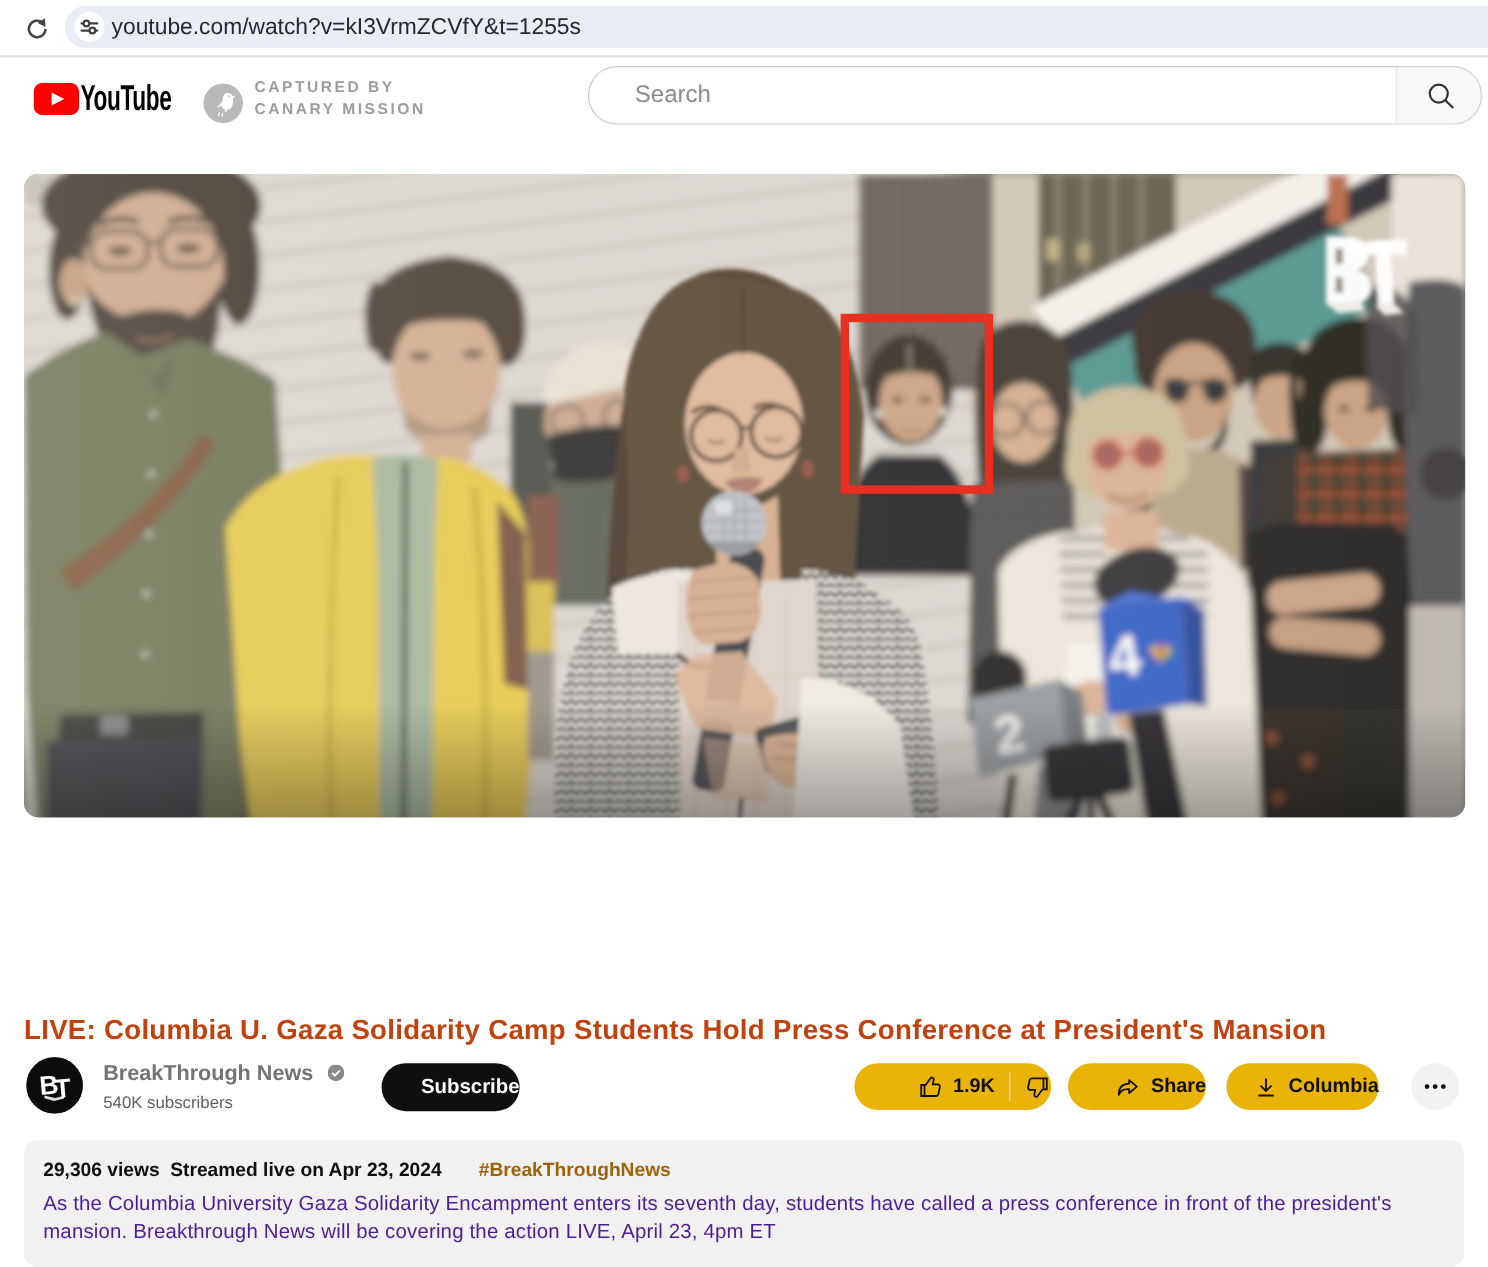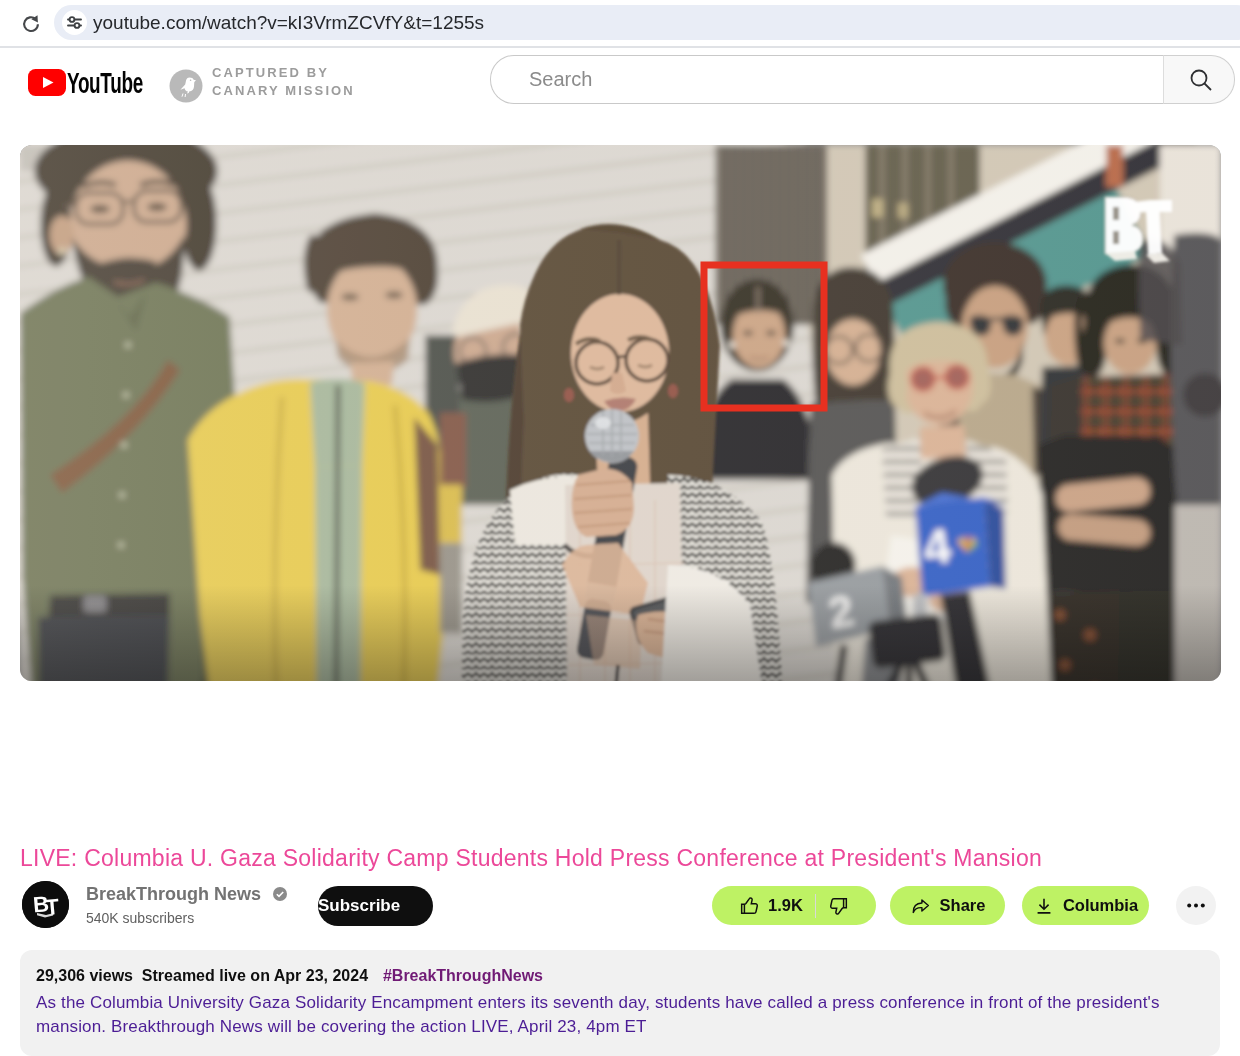--- a/index.html
+++ b/index.html
@@ -14,34 +14,34 @@
 #ytlogo{left:28px;top:69px}
 #ytword{left:67px;top:66px;font-size:30px;font-weight:bold;color:#030303;letter-spacing:-.5px;transform:scaleX(.63);transform-origin:0 0}
 #canary{left:169px;top:69px}
 #cantxt{left:212px;top:64px;font-size:13px;font-weight:bold;color:#9c9c9c;letter-spacing:2.1px;line-height:18px}
 #searchbar{left:490px;top:55px;width:673px;height:47px;background:#fff;border:1px solid #c9c9c9;border-right:none;border-radius:24px 0 0 24px}
 #searchtxt{left:529px;top:55px;height:49px;line-height:49px;font-size:20px;color:#8b8b8b}
 #searchbtn{left:1163px;top:55px;width:72px;height:49px;background:#f8f8f8;border:1px solid #d0d0d0;border-left:1px solid #ddd;border-radius:0 24px 24px 0;box-sizing:border-box}
 
 #video{left:20px;top:145px;width:1201px;height:536px;border-radius:12px;overflow:hidden;background:#888}
 
-#title{left:20px;top:845px;width:1140px;font-size:23px;font-weight:normal;color:#ec4899;letter-spacing:.25px}
+#title{left:20px;top:845px;width:1140px;font-size:23px;font-weight:bold;color:#c2410c;letter-spacing:.25px}
 #avatar{left:22px;top:881px;width:47px;height:47px;border-radius:50%;background:#0c0c0c}
 #chname{left:86px;top:884px;font-size:18px;font-weight:bold;color:#737373}
 #chsubs{left:86px;top:910px;font-size:14px;color:#606060}
 #chname svg{margin-left:7px}
-#subbtn{left:318px;top:886px;width:115px;height:40px;background:#0f0f0f;border-radius:20px;color:#fff;font-size:17px;font-weight:bold;text-align:left;line-height:40px}
-.pill{height:39px;background:#bef264;border-radius:20px;color:#0f0f0f;font-size:16.5px;font-weight:bold;display:flex;align-items:center;justify-content:center;gap:8px}
+#subbtn{left:318px;top:886px;width:115px;height:40px;background:#0f0f0f;border-radius:20px;color:#fff;font-size:17px;font-weight:bold;text-align:right;line-height:40px}
+.pill{height:39px;background:#eab308;border-radius:20px;color:#0f0f0f;font-size:16.5px;font-weight:bold;display:flex;align-items:center;justify-content:flex-end;gap:8px}
 #likepill{left:712px;top:886px;width:164px}
 #sharepill{left:890px;top:886px;width:115px}
 #dlpill{left:1022px;top:886px;width:127px}
 #morebtn{left:1176px;top:886px;width:40px;height:39px;background:#f2f2f2;border-radius:50%;display:flex;align-items:center;justify-content:center}
 #desc{left:20px;top:950px;width:1200px;height:106px;background:#f1f1f1;border-radius:12px}
 #descl1{left:36px;top:967px;font-size:16px;font-weight:bold;color:#0f0f0f}
-#descl1 a{color:#701a75;text-decoration:none;margin-left:6px}
+#descl1 a{color:#a16207;text-decoration:none;margin-left:22px}
 #descl2{left:36px;top:991px;font-size:17px;color:#4c1d95;line-height:23.5px;width:1170px;letter-spacing:.15px}
 </style>
 </head>
 <body>
 
 <div class="abs" id="chrome"></div>
 <div class="abs" id="urlpill"></div>
 <div class="abs" id="siteico">
 <svg width="25" height="25" viewBox="0 0 25 25">
       <g stroke="#3e4144" stroke-width="1.9" stroke-linecap="round">

